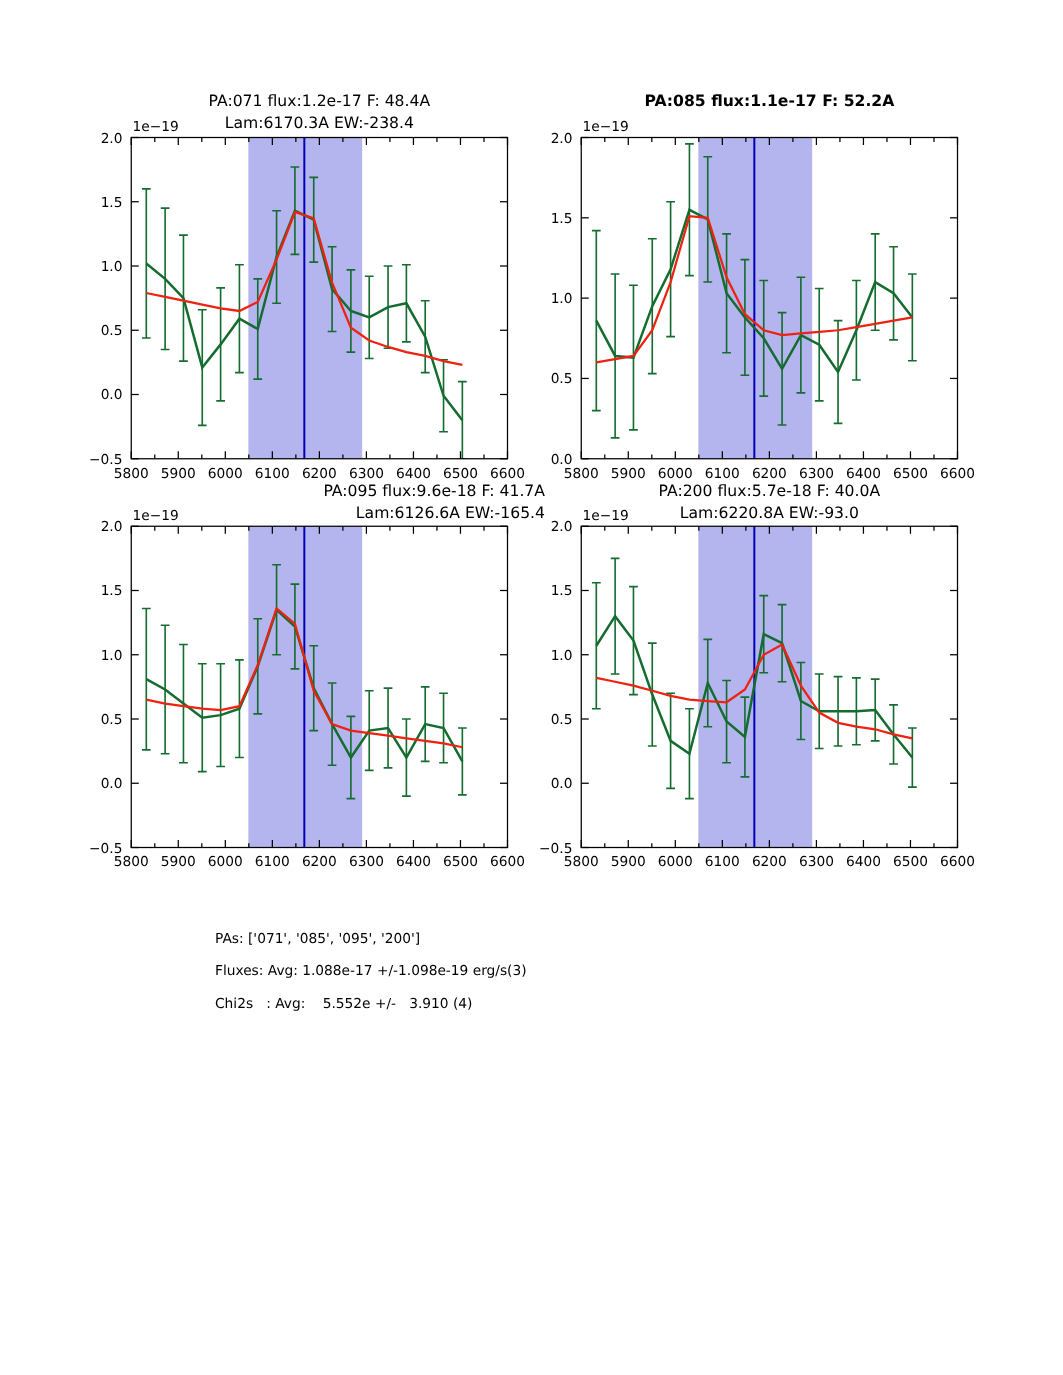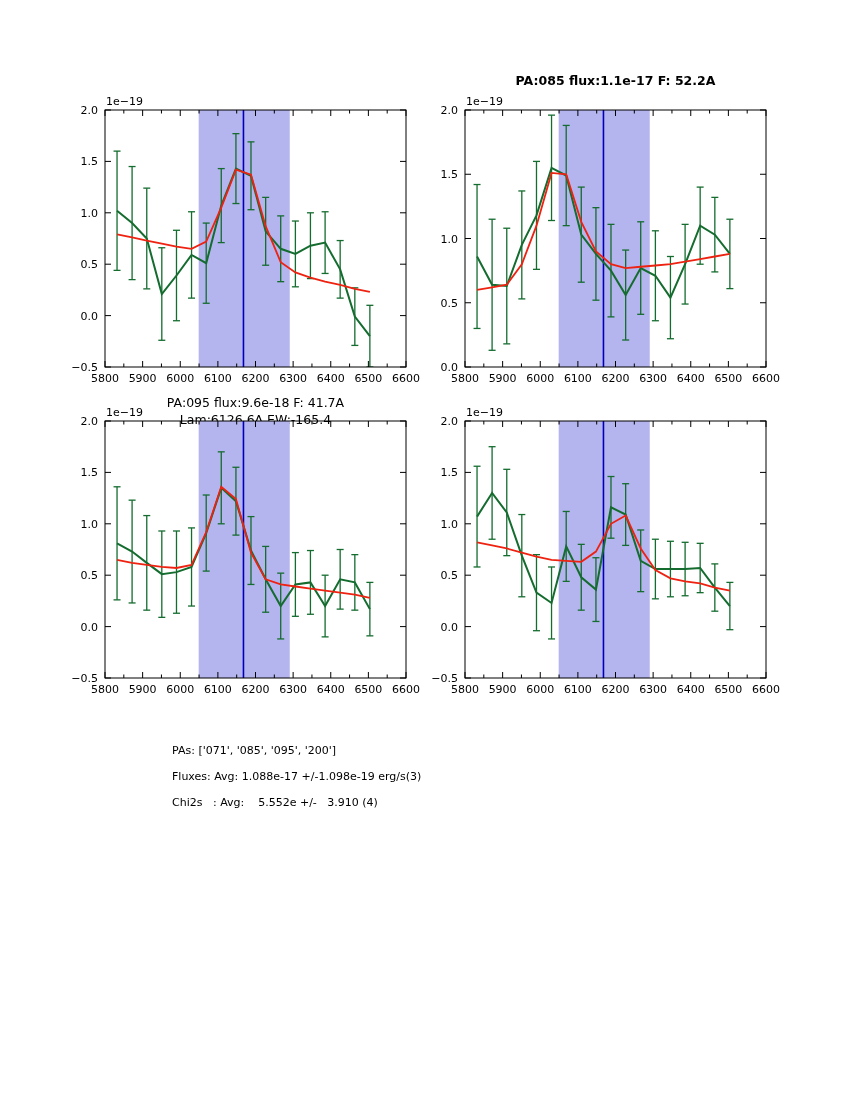--- a/index.html
+++ b/index.html
@@ -15,21 +15,21 @@
     position:absolute;
     width:361px;
     text-align:center;
     font-size:12.5px;
     line-height:17px;
     color:#000;
     white-space:nowrap;
   }
   .t0{left:75px;top:72px;}
   .t1{left:435px;top:72px;font-weight:bold;}
-  .t2{left:75px;top:394px;}
+  .t2{left:75px;top:384px;text-align:right;}
   .t3{left:435px;top:384px;}
   svg.plot{position:absolute;overflow:visible;}
   .p0{left:55px;top:95px;}
   .p1{left:415px;top:95px;}
   .p2{left:55px;top:406px;}
   .p3{left:415px;top:406px;}
   svg.plot text{
     font-family:"DejaVu Sans","Liberation Sans",sans-serif;
     fill:#000;
   }
@@ -42,26 +42,34 @@
     height:26px;
     line-height:18px;
     white-space:pre;
   }
 </style>
 </head>
 <body>
 
 <div class="figure">
 
+  <div class="panel-title t0">
+    <div>PA:071 flux:1.2e-17 F: 48.4A</div>
+    <div>Lam:6170.3A EW:-238.4</div>
+  </div>
   <div class="panel-title t1">
     <div>PA:085 flux:1.1e-17 F: 52.2A</div>
   </div>
   <div class="panel-title t2">
     <div>PA:095 flux:9.6e-18 F: 41.7A</div>
     <div>Lam:6126.6A EW:-165.4</div>
+  </div>
+  <div class="panel-title t3">
+    <div>PA:200 flux:5.7e-18 F: 40.0A</div>
+    <div>Lam:6220.8A EW:-93.0</div>
   </div>
 
   <svg class="plot p0" width="372" height="300">
       <defs>
         <clipPath id="clip0">
           <rect x="50" y="15" width="301" height="257"></rect>
         </clipPath>
       </defs>
       <rect x="143.68625" y="15" width="91.05250000000001" height="257" fill="#b4b4ee"></rect>
       <line x1="188.46" x2="188.46" y1="15" y2="272" stroke="#0000bb" stroke-width="1.6"></line>

